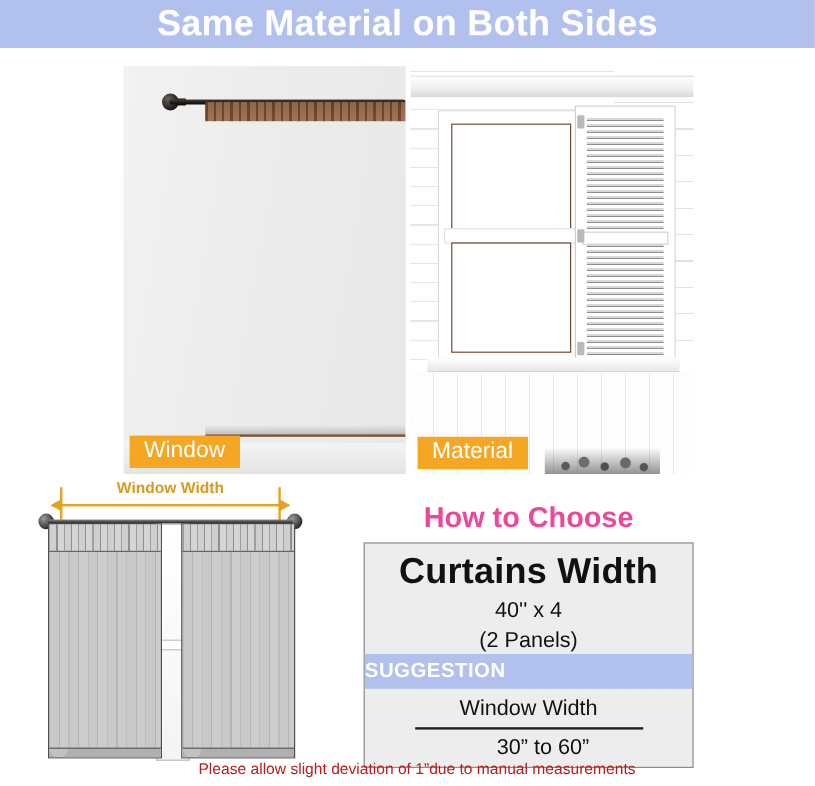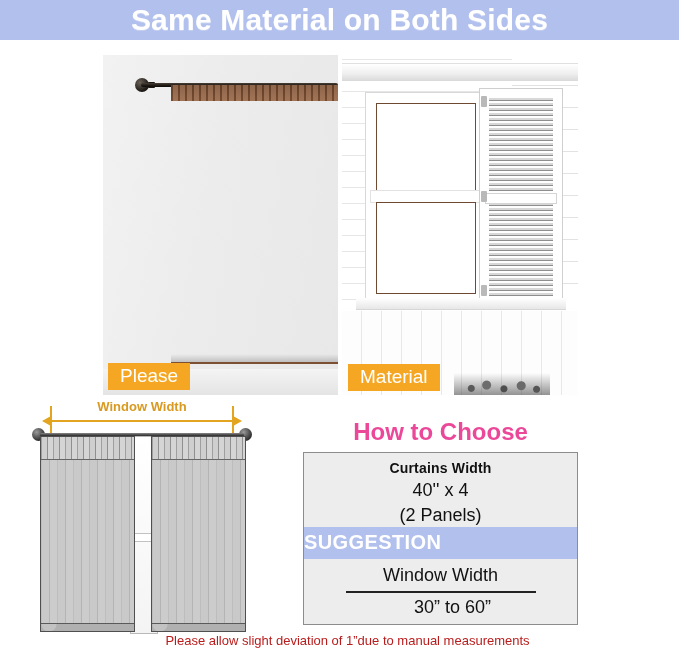--- a/index.html
+++ b/index.html
@@ -255,25 +255,25 @@
   .choose-title{
     text-align:center;color:#ec4899;font-size:24px;font-weight:bold;
     line-height:1;margin:0 0 8px 0;
   }
   .choose-table{
     width:275px;border:1px solid #8c8c8c;background:#ededed;box-sizing:border-box;
   }
   .row{
     text-align:center;color:#111111;padding:2px 4px;
   }
-  .row-head{font-size:14px;font-weight:bold;padding-top:7px;letter-spacing:.2px;}
+  .row-head{font-size:30px;font-weight:bold;padding-top:7px;letter-spacing:.2px;}
   .row-sub{font-size:18px;}
   .row-sub2{font-size:18px;padding-bottom:1px;}
   .row-suggestion{
-    background:#b2c0ed;color:#ffffff;font-size:20px;font-weight:bold;
+    background:#b2c0ed;color:#ffffff;font-size:17px;font-weight:bold;
     padding:4px 0 5px 0;letter-spacing:.4px;
   }
   .row-win{font-size:18px;padding-top:6px;}
   .rule{
     width:190px;height:2px;background:#222222;margin:3px auto 2px auto;
   }
   .row-range{font-size:18px;padding-bottom:6px;margin-left:24px;}
 
   
   .footer{
@@ -293,21 +293,21 @@
 
   <div class="photo photo-inside">
     <div class="wall-left"></div>
     <div class="finial"></div>
     <div class="finial-neck"></div>
     <div class="rod"></div>
     <div class="curtain">
       <div class="curtain-head"></div>
       <div class="curtain-hem"></div>
     </div>
-    <div class="badge badge-inside">Please</div>
+    <div class="badge badge-inside">Window</div>
   </div>
 
   <div class="photo photo-outside">
     <div class="siding"></div>
     <div class="brick"></div>
     <div class="eave"></div>
 
     <div class="window-frame">
       <div class="pane pane-top"></div>
       <div class="mullion"></div>

